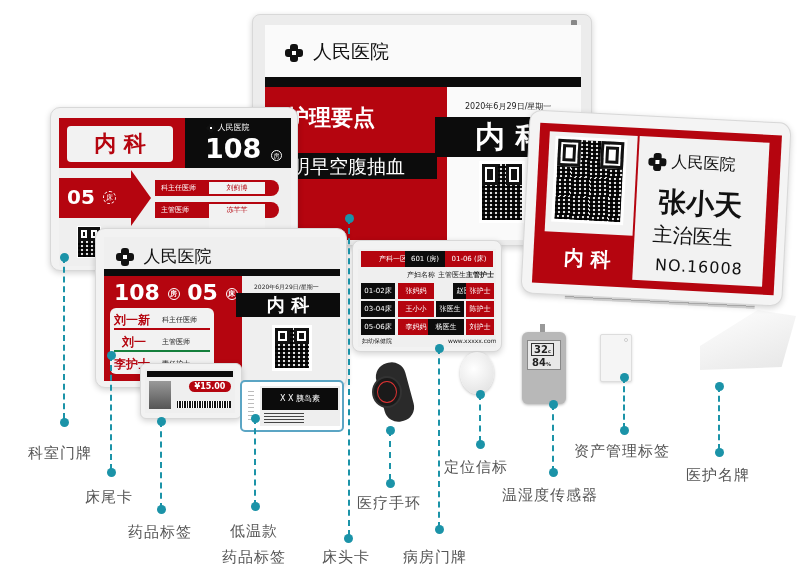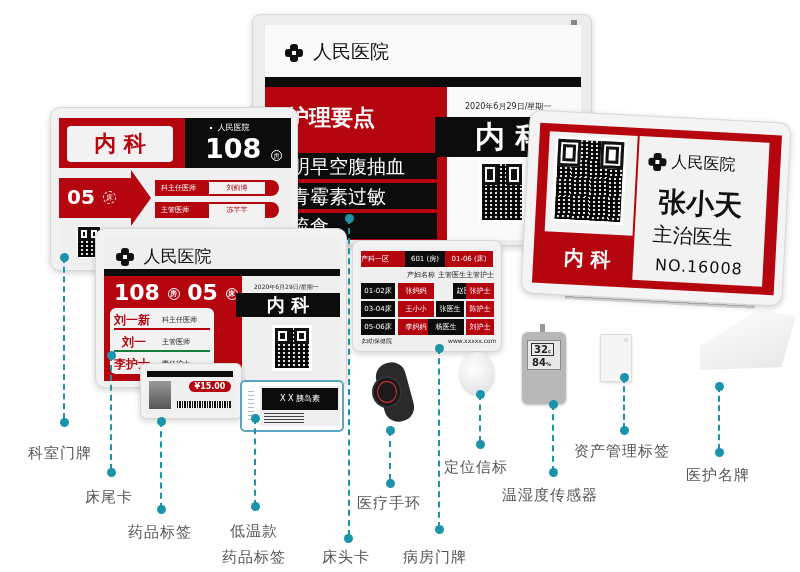--- a/index.html
+++ b/index.html
@@ -35,22 +35,20 @@
   <div class="abs" style="right:14px;top:5px;width:6px;height:6px;background:#888;border-radius:1px;"></div>
   <div class="screen" style="left:12px;top:10px;width:316px;height:215px;background:#fafafa;">
     <div class="abs" style="left:20px;top:14px;font-size:19px;color:#111;">
       <span class="logo"><i></i></span>
       <span style="margin-left:4px;">人民医院</span>
     </div>
     <div class="abs blk" style="left:0;top:52px;width:316px;height:10px;"></div>
     <div class="abs red" style="left:0;top:62px;width:182px;height:160px;">
       <div class="abs blk white" style="left:22px;top:66px;width:150px;height:26px;font-size:19px;line-height:26px;padding-left:4px;">明早空腹抽血</div>
       <div class="abs white" style="left:22px;top:16px;font-size:22px;font-weight:bold;">护理要点</div>
-      <div class="abs blk white" style="left:22px;top:96px;width:150px;height:26px;font-size:19px;line-height:26px;padding-left:4px;">青霉素过敏</div>
-      <div class="abs blk white" style="left:22px;top:126px;width:150px;height:26px;font-size:19px;line-height:26px;padding-left:4px;">流食</div>
     </div>
     <div class="abs" style="left:200px;top:76px;font-size:8px;color:#222;">2020年6月29日/星期一</div>
     <div class="abs blk white" style="left:170px;top:92px;width:146px;height:40px;font-size:30px;font-weight:bold;line-height:40px;padding-left:40px;">内 科</div>
     <div class="qr" style="left:214px;top:136px;width:46px;height:62px;"></div>
   </div>
 </div>
 
 <div class="frame" style="left:50px;top:107px;width:248px;height:164px;">
   <div class="screen" style="left:8px;top:10px;width:232px;height:148px;">
     <div class="abs red" style="left:0;top:0;width:126px;height:50px;">
@@ -128,26 +126,26 @@
 <div class="abs" style="left:240px;top:380px;width:104px;height:52px;border:2px solid #5ba5c4;border-radius:5px;background:#fff;">
   <div class="abs" style="left:6px;top:8px;width:6px;height:30px;background:repeating-linear-gradient(0deg,#bbb 0 1px,#fff 1px 4px);"></div>
   <div class="abs" style="left:18px;top:4px;width:80px;height:40px;background:#eee;">
     <div class="abs blk white" style="left:2px;top:2px;width:76px;height:22px;font-size:8px;text-align:center;line-height:22px;">X X 胰岛素</div>
     <div class="abs" style="left:4px;top:27px;width:40px;height:10px;background:repeating-linear-gradient(0deg,#444 0 1px,#eee 1px 3px);"></div>
   </div>
 </div>
 
 <div class="frame" style="left:352px;top:240px;width:150px;height:112px;border-radius:8px;">
   <div class="screen" style="left:5px;top:8px;width:138px;height:98px;">
-    <div class="abs red white" style="left:3px;top:2px;width:64px;height:16px;font-size:7px;text-align:left;line-height:16px;">产科一区</div>
+    <div class="abs red white" style="left:3px;top:2px;width:64px;height:16px;font-size:7px;text-align:center;line-height:16px;">产科一区</div>
     <div class="abs blk white" style="left:47px;top:2px;width:40px;height:16px;font-size:7px;text-align:center;line-height:16px;"><span>601</span> (<span>房</span>)</div>
     <div class="abs red white" style="left:87px;top:2px;width:48px;height:16px;font-size:7px;text-align:center;line-height:16px;"><span>01-06</span> (<span>床</span>)</div>
     <div class="cell" style="left:48px;top:20px;width:30px;height:12px;">产妇名称</div>
     <div class="cell" style="left:80px;top:20px;width:28px;height:12px;">主管医生</div>
-    <div class="cell" style="left:108px;top:20px;width:28px;height:12px;">主管护士</div>
+    <div class="cell" style="left:108px;top:20px;width:28px;height:12px;font-weight:bold;">主管护士</div>
 
     <div class="cell blk white" style="left:3px;top:34px;width:34px;height:16px;">01-02床</div>
     <div class="cell red white" style="left:40px;top:34px;width:36px;height:16px;">张妈妈</div>
     <div class="cell blk white" style="left:95px;top:34px;width:28px;height:16px;">赵医生</div>
     <div class="cell red white" style="left:108px;top:34px;width:28px;height:16px;text-align:center;">张护士</div>
 
     <div class="cell blk white" style="left:3px;top:52px;width:34px;height:16px;">03-04床</div>
     <div class="cell red white" style="left:40px;top:52px;width:36px;height:16px;">王小小</div>
     <div class="cell blk white" style="left:78px;top:52px;width:28px;height:16px;">张医生</div>
     <div class="cell red white" style="left:108px;top:52px;width:28px;height:16px;">陈护士</div>

